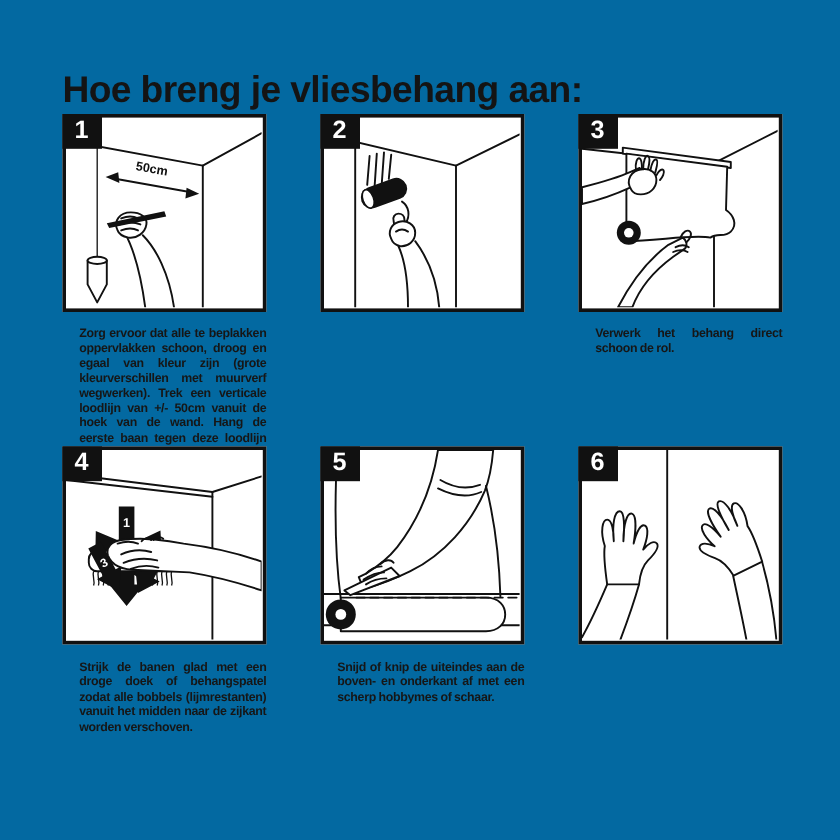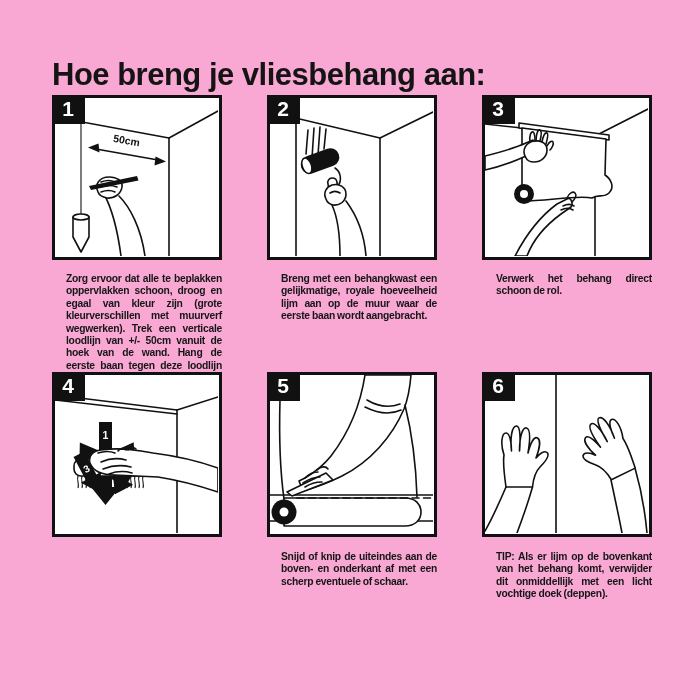--- a/index.html
+++ b/index.html
@@ -1,16 +1,16 @@
 <!DOCTYPE html>
 <html><head>
 <meta charset="utf-8">
 <style>
   html,body{margin:0;padding:0;background:#fff;}
-  .page{position:relative;width:700px;height:700px;background:#f9a8d4;overflow:hidden;
+  .page{position:relative;width:700px;height:700px;background:#0369a1;overflow:hidden;
         font-family:"Liberation Sans",sans-serif;color:#161616;}
   .title{position:absolute;left:52px;top:36px;font-size:31px;font-weight:bold;
          letter-spacing:-0.5px;color:#141414;}
   .panel{position:absolute;width:170px;height:165px;border:3.5px solid #111;
          box-sizing:border-box;background:#fff;}
   .badge{position:absolute;top:-3.5px;left:-3.5px;width:33px;height:29px;background:#111;
          color:#fff;font-size:21px;font-weight:bold;display:flex;align-items:center;
          justify-content:center;z-index:2;}
   .art{position:absolute;left:0;top:0;}
   .caption{position:absolute;width:170px;font-size:10.3px;line-height:12.4px;
@@ -87,21 +87,20 @@
         </g>
         <path class="ln" stroke-width="2" d="M65,70 C71,74 72,82 68,88 L64,97"></path>
         <path class="wh" d="M58,86 C57,83 59,80 62,80 C65,80 67,82 67,85 L69,97 L60,99 Z"></path>
         <path class="wh" d="M56,101 C53,95 56,89 62,87 C69,85 76,89 76,96 C76,103 70,108 63,107 C59,106 57,104 56,101 Z"></path>
         <path class="ln" d="M60,95 C63,93 67,93 70,95"></path>
         <path class="ln" d="M70,158 C70,134 67,118 62,107"></path>
         <path class="ln" d="M96,158 C94,133 85,115 76,103"></path>
       </svg>
     </div>
     <div class="caption c2 r1c">
-      <p>Breng met een behangkwast een gelijkmatige, royale hoeveelheid lijm aan op de muur waar de eerste baan wordt aangebracht.</p>
     </div>
   </section>
 
   <section>
     <div class="panel c3 r1p">
       <div class="badge">3</div>
       <svg class="art" width="163" height="158" viewBox="0 0 163 158">
         <path class="ln" d="M0,26 L110,38"></path>
         <path class="ln" d="M110,38 L110,158"></path>
         <path class="ln" d="M110,38 L163,11"></path>
@@ -176,20 +175,21 @@
           <path d="M43,78 C49,76 55,76 60,78"></path>
           <path d="M46,87 C55,83 64,83 71,85"></path>
           <path d="M48,94 C58,90 68,90 76,92"></path>
           <path d="M54,99 C62,96 70,96 77,98"></path>
           <path d="M63,76 C65,73 69,73 71,75"></path>
           <path d="M73,75 C75,72 79,72 81,74"></path>
         </g>
       </svg>
     </div>
     <div class="caption c1 r2c">
+      <p>Strijk de banen glad met een droge doek of behangspatel zodat alle bobbels (lijmrestanten) vanuit het midden naar de zijkant worden verschoven.</p>
     </div>
   </section>
 
   <section>
     <div class="panel c2 r2p">
       <div class="badge">5</div>
       <svg class="art" width="163" height="158" viewBox="0 0 163 158">
         <path class="ln" d="M0,120 L163,120"></path>
         <path class="ln" d="M0,146 L163,146"></path>
         <path class="ln" d="M10,25 C9,60 10,95 14,124"></path>
@@ -204,21 +204,21 @@
         <path class="wh" d="M56,98 L63,105 L22,121 L17,117 Z"></path>
         <g class="ln">
           <path d="M35,103 C39,99 44,97 48,97"></path>
           <path d="M33,108 C39,104 45,102 50,102"></path>
           <path d="M35,112 C41,108 47,107 52,107"></path>
           <path d="M47,95 C51,91 56,91 58,94"></path>
         </g>
       </svg>
     </div>
     <div class="caption c2 r2c">
-      <p>Snijd of knip de uiteindes aan de boven- en onderkant af met een scherp eventuele of schaar.</p>
+      <p>Snijd of knip de uiteindes aan de boven- en onderkant af met een scherp hobbymes of schaar.</p>
     </div>
   </section>
 
   <section>
     <div class="panel c3 r2p">
       <div class="badge">6</div>
       <svg class="art" width="163" height="158" viewBox="0 0 163 158">
         <path class="ln" d="M71,0 L71,158"></path>
         <g transform="translate(38,78)">
           <path class="wh" d="M-17,34 C-19,20 -20,8 -19,2 C-23,-10 -21,-20 -17,-20 C-13,-20 -11.5,-10 -11.5,-2 C-13,-16 -11,-27 -6.5,-27 C-2.5,-27 -2.5,-14 -3.5,-2 C-3.5,-16 -0.5,-26 3.5,-25 C7.5,-24 7,-12 5,0 C7.5,-10 11,-17 14.5,-15 C18,-13 16.5,-4 13,5 C17,0 22,-3 24.5,0 C26.5,3 22,9 17,14 C13,18 10.5,24 9.5,34 Z"></path>
@@ -226,17 +226,16 @@
         <path class="ln" d="M21,112 C15,126 8,142 0,156"></path>
         <path class="ln" d="M47.5,112 C43,128 38,142 32,158"></path>
         <g transform="translate(120,70) scale(-1,1) rotate(26)">
           <path class="wh" d="M-17,34 C-19,20 -20,8 -19,2 C-23,-10 -21,-20 -17,-20 C-13,-20 -11.5,-10 -11.5,-2 C-13,-16 -11,-27 -6.5,-27 C-2.5,-27 -2.5,-14 -3.5,-2 C-3.5,-16 -0.5,-26 3.5,-25 C7.5,-24 7,-12 5,0 C7.5,-10 11,-17 14.5,-15 C18,-13 16.5,-4 13,5 C17,0 22,-3 24.5,0 C26.5,3 22,9 17,14 C13,18 10.5,24 9.5,34 Z"></path>
         </g>
         <path class="ln" d="M126,105 C130,124 134,142 137,158"></path>
         <path class="ln" d="M150,93 C156,114 160,136 162,158"></path>
       </svg>
     </div>
     <div class="caption c3 r2c tight">
-      <p>TIP: Als er lijm op de bovenkant van het behang komt, verwijder dit onmiddellijk met een licht vochtige doek (deppen).</p>
     </div>
   </section>
 
 </div>
 
 </body></html>

